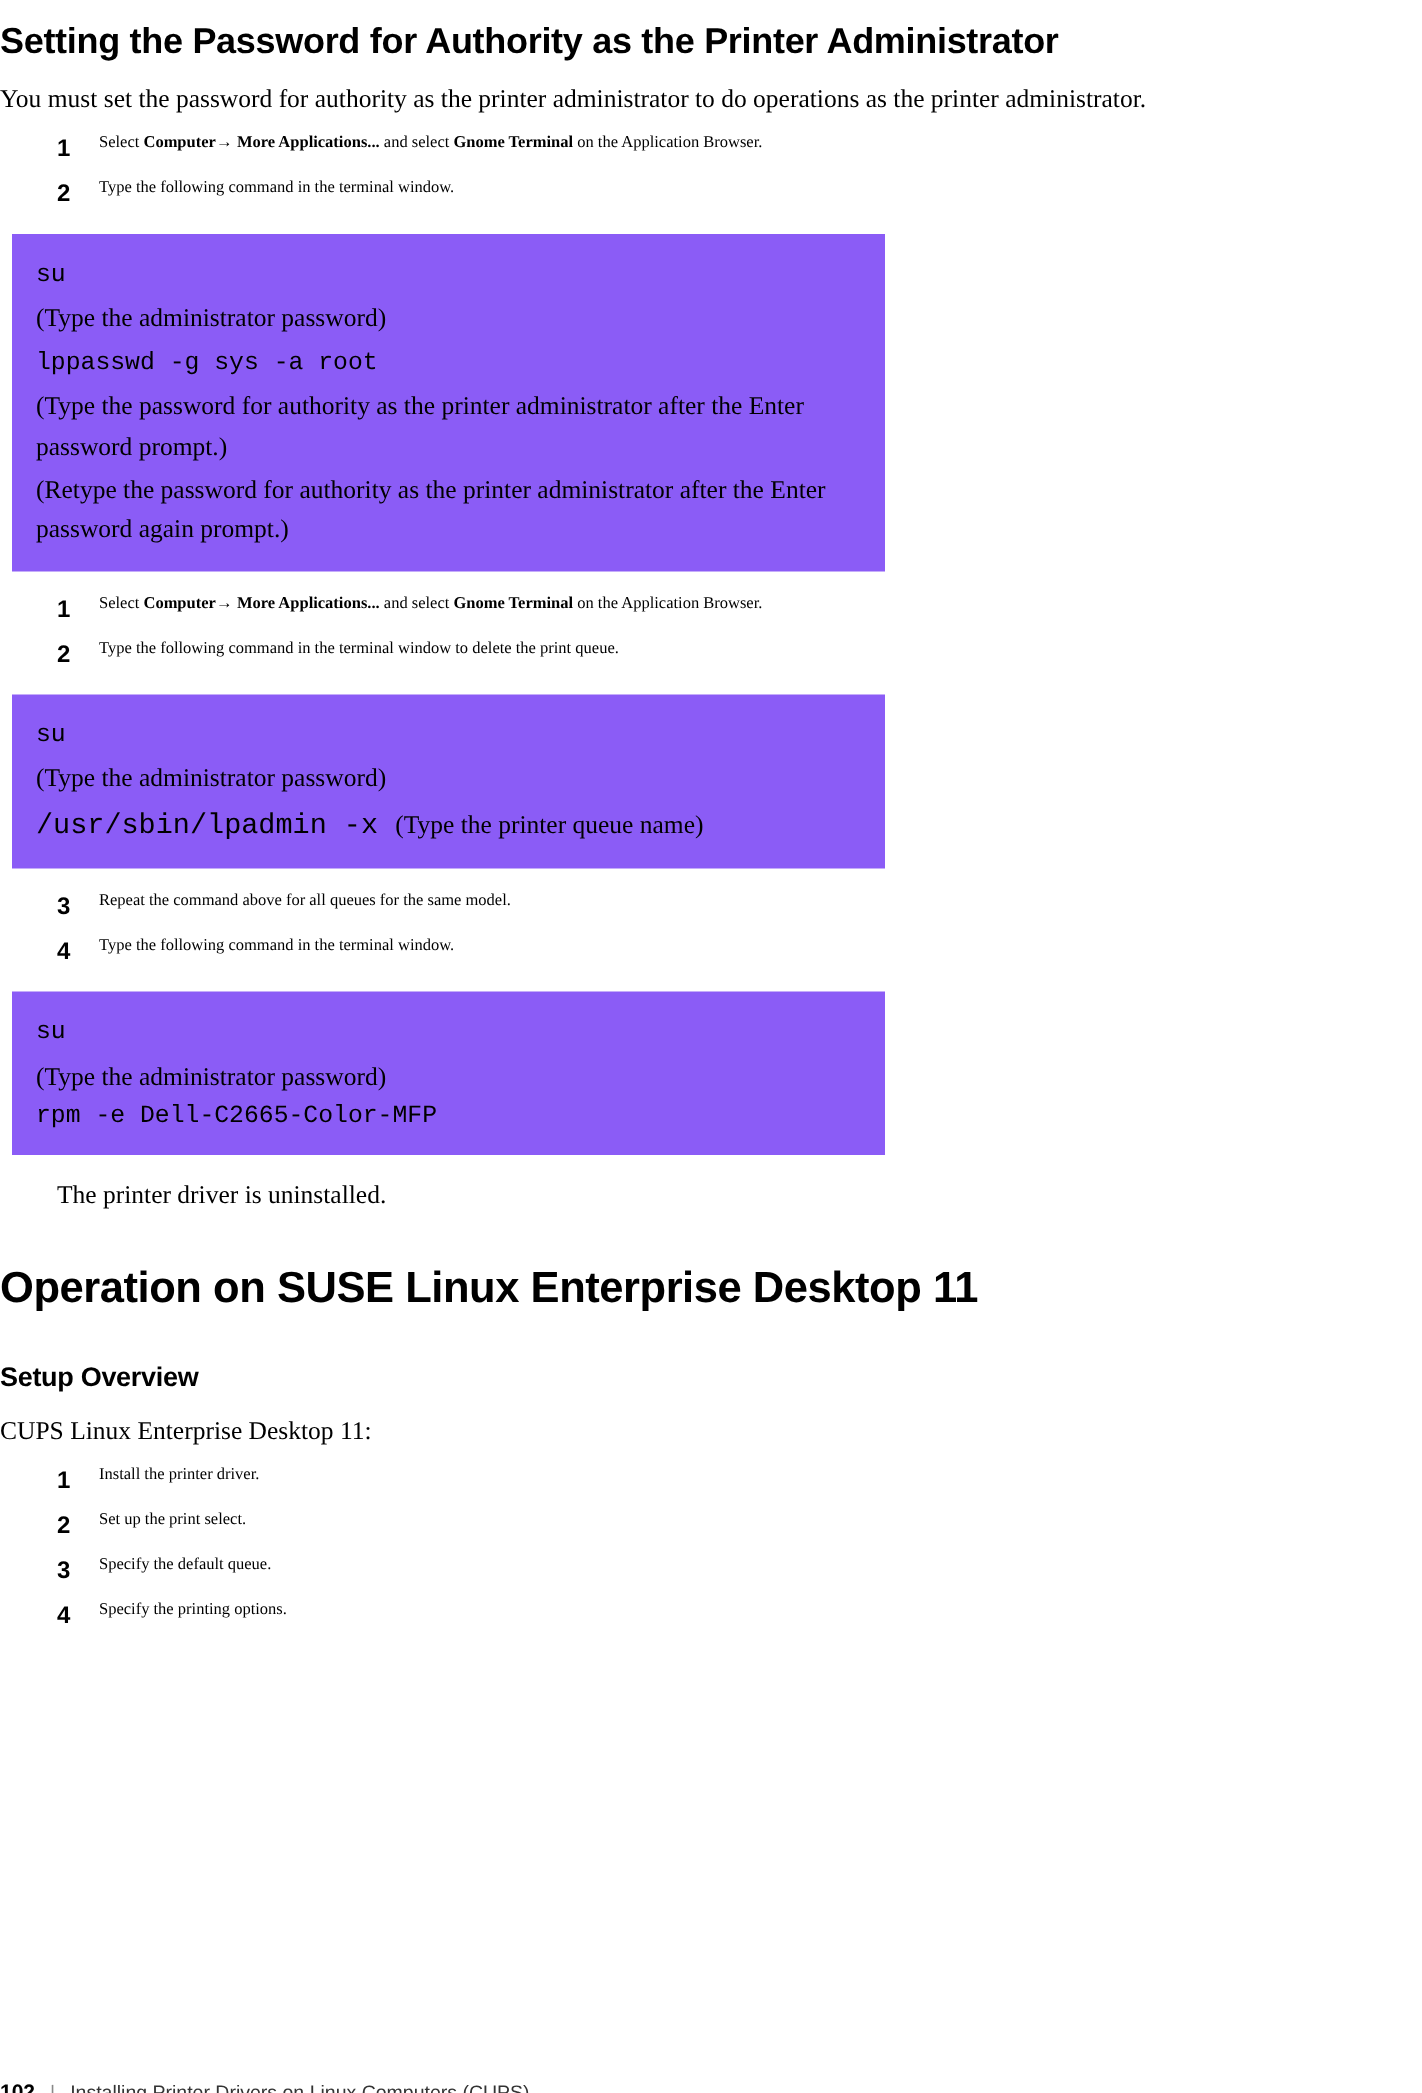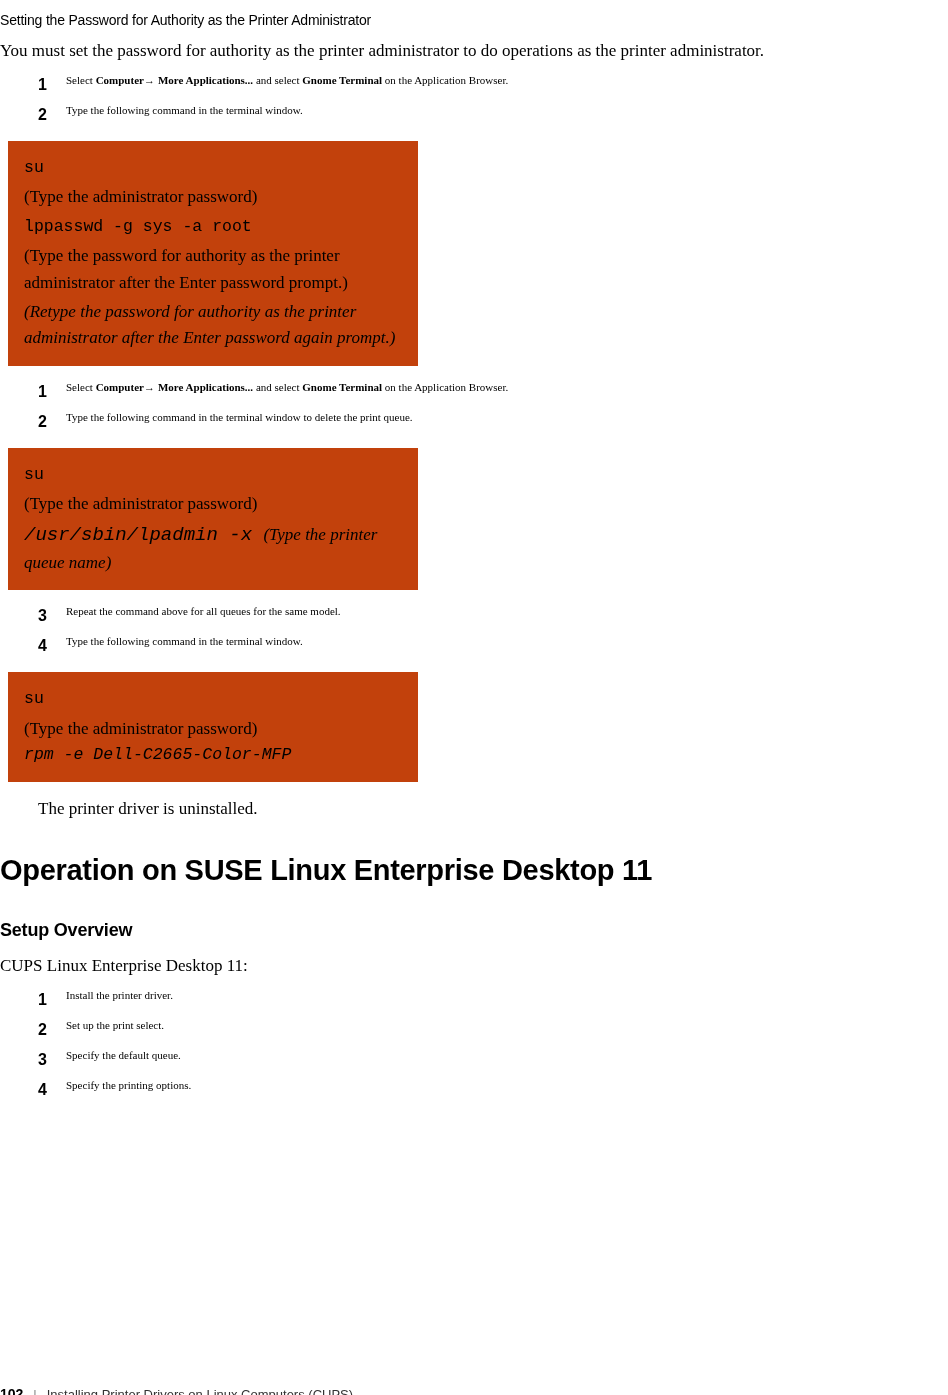--- a/index.html
+++ b/index.html
@@ -11,22 +11,22 @@
       font-family: Georgia, 'Times New Roman', serif;
       font-size: 17px;
       line-height: 1.5;
       color: #000;
       background: #fff;
       padding: 10px 0 0 0;
       width: 948px;
     }
     .h3 {
       font-family: 'Helvetica Neue', Arial, sans-serif;
-      font-weight: normal;
-      font-size: 14px;
+      font-weight: bold;
+      font-size: 24px;
       margin-bottom: 8px;
       letter-spacing: -0.2px;
     }
     .body-text {
       font-size: 17px;
       margin-bottom: 10px;
       line-height: 1.4;
     }
     .ol-item {
       display: flex;
@@ -45,38 +45,38 @@
       line-height: 1.45;
       text-align: center;
     }
     .bold {
       font-weight: bold;
     }
     .arrow {
       font-family: Arial, sans-serif;
     }
     .codebox {
-      background: #c2410c;
+      background: #8b5cf6;
       padding: 14px 16px 14px 16px;
       margin: 14px 0 14px 8px;
-      width: 410px;
+      width: 582px;
       line-height: 1.55;
     }
     .codebox .mono {
       font-family: 'Courier New', monospace;
       font-size: 16.5px;
     }
     .codebox .paren {
       font-family: Georgia, 'Times New Roman', serif;
       font-size: 17px;
       margin-top: 3px;
       margin-bottom: 3px;
     }
     .codebox > div { margin-bottom: 4px; }
-    .codebox > div:last-child { margin-bottom: 0; font-style: italic; }
+    .codebox > div:last-child { margin-bottom: 0; }
     .indent-text {
       padding-left: 38px;
       font-size: 17px;
       margin-top: 12px;
       margin-bottom: 18px;
     }
     .h1 {
       font-family: 'Helvetica Neue', Arial, sans-serif;
       font-weight: bold;
       font-size: 29px;

